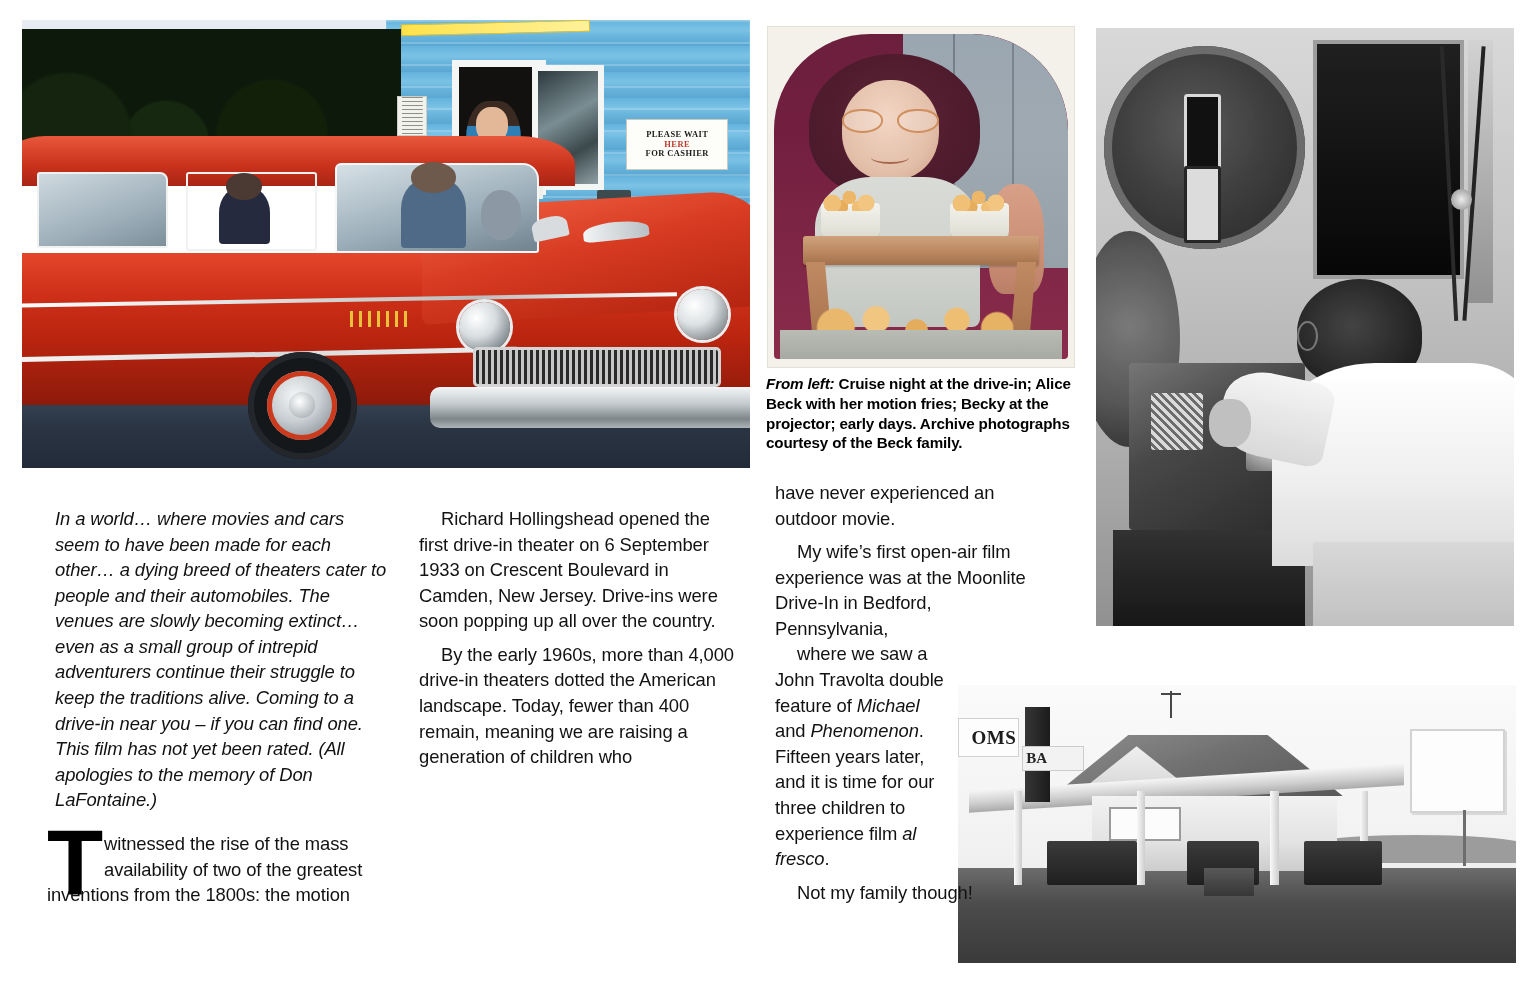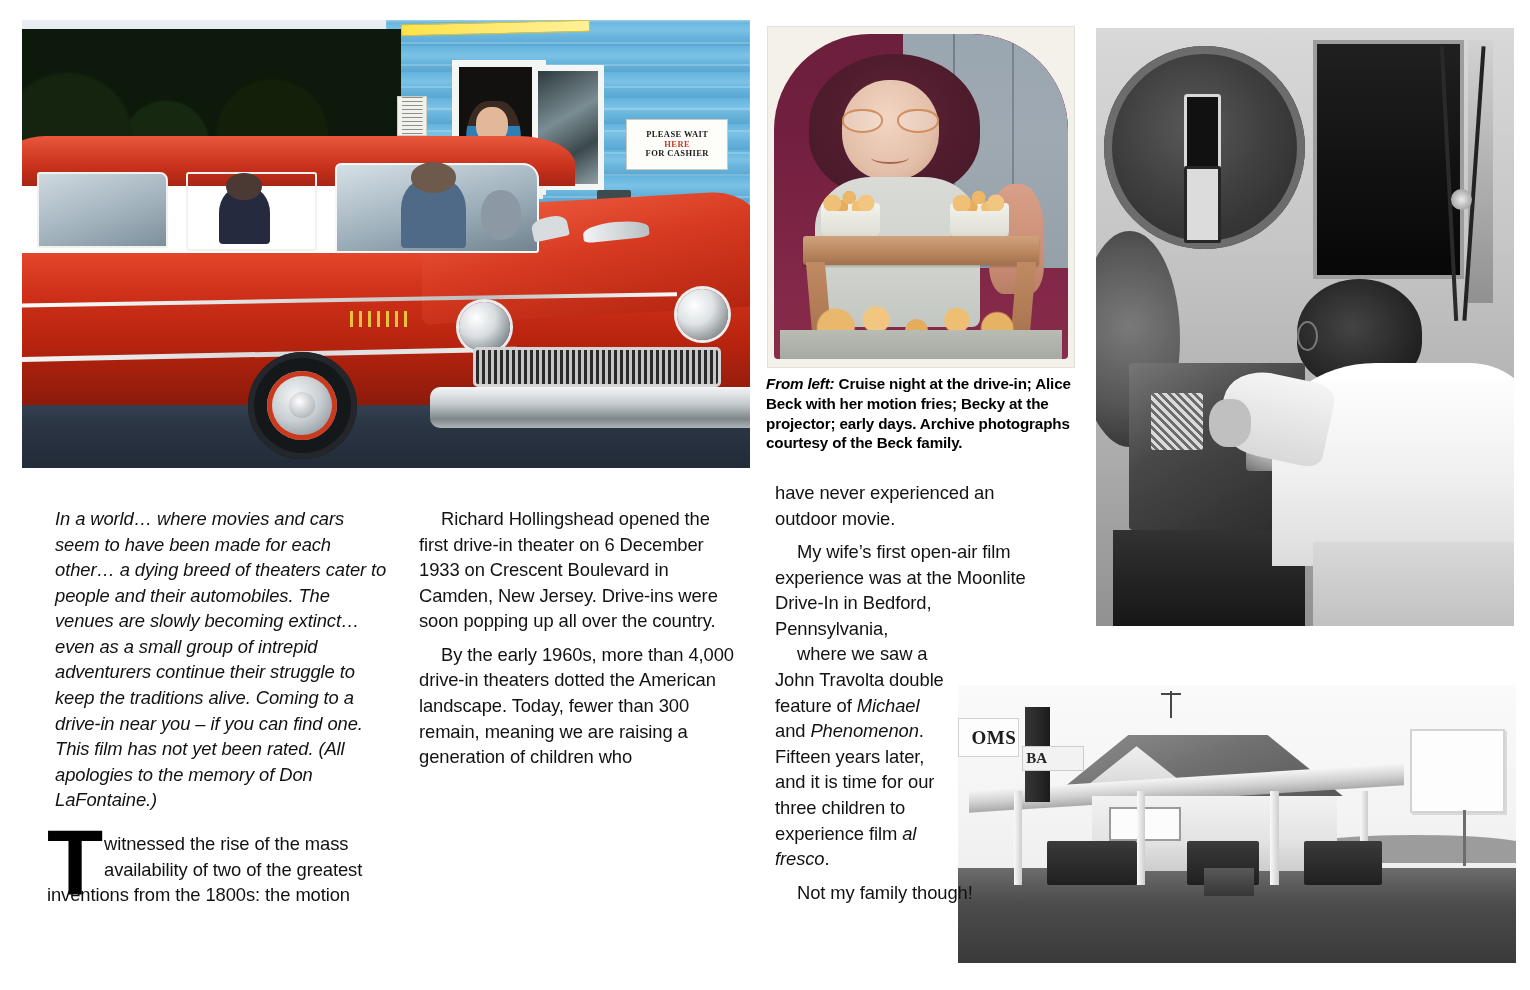--- a/index.html
+++ b/index.html
@@ -474,22 +474,22 @@
       <span class="dc">T</span>
       <div class="dc-text">
         <span class="l2">witnessed the rise of the mass</span>
         <span class="l3">availability of two of the greatest</span>
         <span class="l4">inventions from the 1800s: the motion</span>
       </div>
     </div>
   </div>
 
   <div class="col" id="col-2">
-    <p class="indent">Richard Hollingshead opened the first drive-in theater on 6 December 1933 on Crescent Boulevard in Camden, New Jersey. Drive-ins were soon popping up all over the country.</p>
-    <p class="indent">By the early 1960s, more than 4,000 drive-in theaters dotted the American landscape. Today, fewer than 300 remain, meaning we are raising a generation of children who</p>
+    <p class="indent">Richard Hollingshead opened the first drive-in theater on 6 September 1933 on Crescent Boulevard in Camden, New Jersey. Drive-ins were soon popping up all over the country.</p>
+    <p class="indent">By the early 1960s, more than 4,000 drive-in theaters dotted the American landscape. Today, fewer than 400 remain, meaning we are raising a generation of children who</p>
   </div>
 
   <div class="col" id="col-3">
     <p>have never experienced an outdoor movie.</p>
     <p class="indent"><span>My wife’s first open-air film experience was at the Moonlite Drive-In in Bedford, Pennsylvania,</span><span class="narrow"><span>where we saw a John Travolta double feature of </span><em>Michael</em><span> and </span><em>Phenomenon</em><span>. Fifteen years later, and it is time for our three children to experience film </span><em>al fresco</em><span>.</span></span></p>
     <p class="indent">Not my family though!</p>
   </div>
 
 </div>
 

